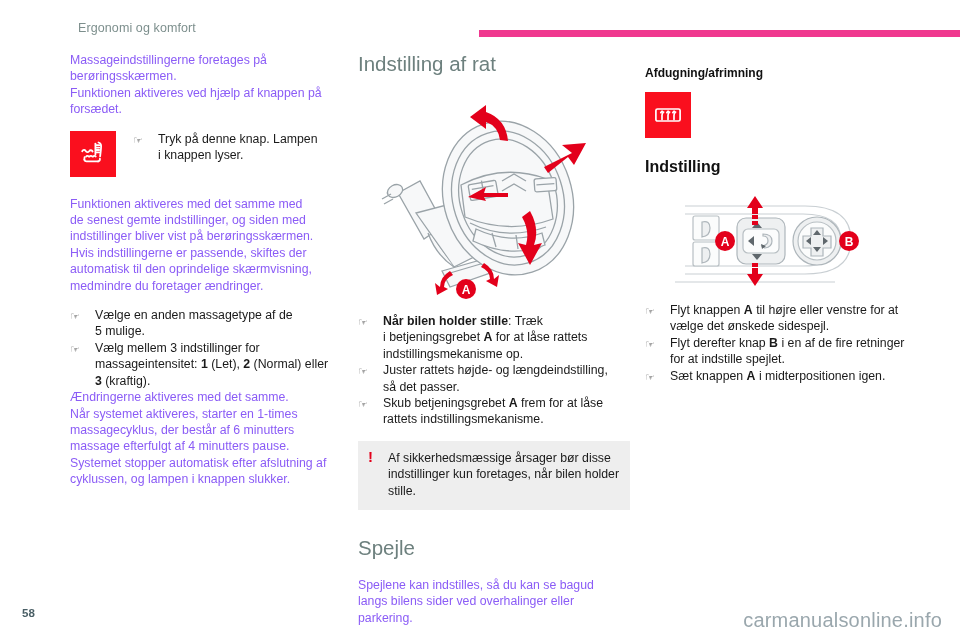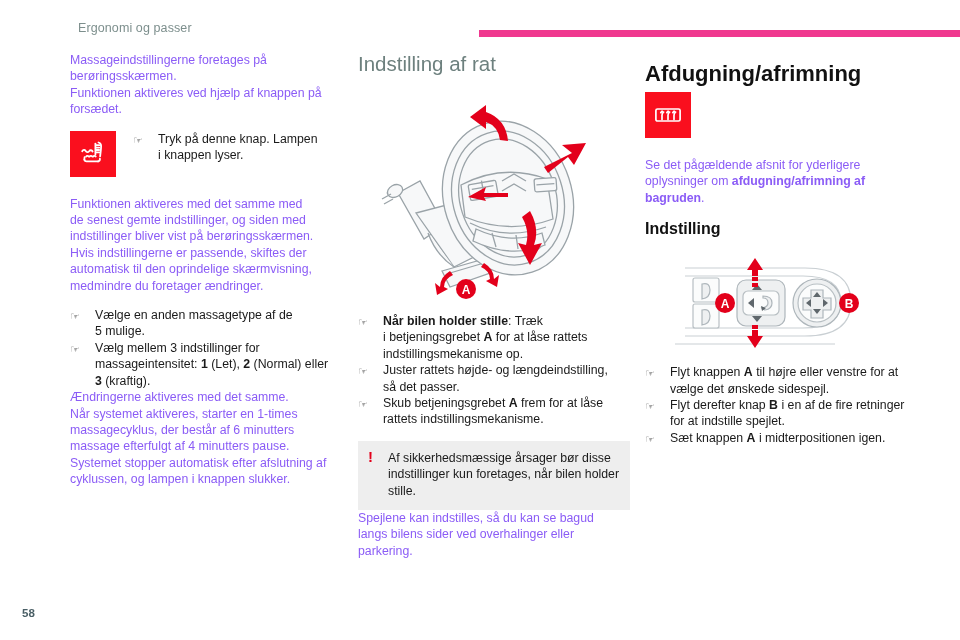--- a/index.html
+++ b/index.html
@@ -154,21 +154,21 @@
     color: #9aa7ad;
     letter-spacing: .2px;
     font-family: "Liberation Sans", sans-serif;
   }
 </style>
 </head>
 <body>
 
 <div class="page">
 
-  <div class="chapter-title">Ergonomi og passer</div>
+  <div class="chapter-title">Ergonomi og komfort</div>
   <div class="header-rule"></div>
 
   <div class="col col-1">
 
     <p>Massageindstillingerne foretages på<br>berøringsskærmen.<br>Funktionen aktiveres ved hjælp af knappen på<br>forsædet.</p>
 
     <div class="pictorow seat">
       <div class="picto">
         <svg width="32" height="32" viewBox="0 0 32 32" aria-hidden="true">
           <g fill="none" stroke="#ffffff" stroke-width="1.8" stroke-linecap="round" stroke-linejoin="round">
@@ -276,44 +276,44 @@
       <li><span class="hand-mark">☞</span><b>Når bilen holder stille</b>: Træk<br>i betjeningsgrebet <b>A</b> for at låse rattets<br>indstillingsmekanisme op.</li>
       <li><span class="hand-mark">☞</span>Juster rattets højde- og længdeindstilling,<br>så det passer.</li>
       <li><span class="hand-mark">☞</span>Skub betjeningsgrebet <b>A</b> frem for at låse<br>rattets indstillingsmekanisme.</li>
     </ul>
 
     <div class="note">
       <span class="bang">!</span>
       <p>Af sikkerhedsmæssige årsager bør disse<br>indstillinger kun foretages, når bilen holder<br>stille.</p>
     </div>
 
+    <h2 class="sec" style="margin-top:26px">Spejle</h2>
 
 
     <p>Spejlene kan indstilles, så du kan se bagud<br>langs bilens sider ved overhalinger eller<br>parkering.</p>
   </div>
 
   <div class="col col-3">
 
 
-    <h3 class="sub spaced" style="margin-top:12px;font-size:22px">Afdugning/afrimning</h3>
+    <h3 class="sub spaced" style="margin-top:12px;font-size:12px">Afdugning/afrimning</h3>
 
     <div class="pictorow">
       <div class="picto">
         <svg width="32" height="32" viewBox="0 0 32 32" aria-hidden="true">
           <g fill="none" stroke="#ffffff" stroke-width="1.7" stroke-linecap="round" stroke-linejoin="round">
             <path d="M5.5 10 h21 a1.6 1.6 0 0 1 1.6 1.6 v8.8 a1.6 1.6 0 0 1 -1.6 1.6 h-21 a1.6 1.6 0 0 1 -1.6 -1.6 v-8.8 a1.6 1.6 0 0 1 1.6 -1.6 z"></path>
             <path d="M10 20.5 v-4.2 M10 16.3 q0 -2 1.6 -3.2 M8.8 13.6 l1.2 -1.4 l1.3 1.3"></path>
             <path d="M16 20.5 v-4.2 M16 16.3 q0 -2 1.6 -3.2 M14.8 13.6 l1.2 -1.4 l1.3 1.3"></path>
             <path d="M22 20.5 v-4.2 M22 16.3 q0 -2 1.6 -3.2 M20.8 13.6 l1.2 -1.4 l1.3 1.3"></path>
           </g>
         </svg>
       </div>
     </div>
 
-    <p>Se det pågældende afsnit for yderligere<br>oplysninger om <b>afdugning/afrimning af<br>bagruden</b>.</p>
 
     <h3 class="sub" style="margin-bottom:18px;font-size:16px">Indstilling</h3>
 
     <div class="fig">
       <svg width="246" height="96" viewBox="0 0 246 96" aria-hidden="true">
         <defs>
           <style>
             .m  { fill:#fbfcfc; stroke:#b8bfc3; stroke-width:1.2; }
             .m2 { fill:none; stroke:#c9cfd3; stroke-width:1.2; }
             .m3 { fill:#eef0f1; stroke:#aeb6bb; stroke-width:1.2; }
@@ -364,14 +364,15 @@
     </div>
 
     <ul class="hand" style="margin-top:12px">
       <li><span class="hand-mark">☞</span>Flyt knappen <b>A</b> til højre eller venstre for at<br>vælge det ønskede sidespejl.</li>
       <li><span class="hand-mark">☞</span>Flyt derefter knap <b>B</b> i en af de fire retninger<br>for at indstille spejlet.</li>
       <li><span class="hand-mark">☞</span>Sæt knappen <b>A</b> i midterpositionen igen.</li>
     </ul>
   </div>
 
   <div class="pagenum">58</div>
+  <div class="watermark">carmanualsonline.info</div>
 
 </div>
 
 </body></html>

